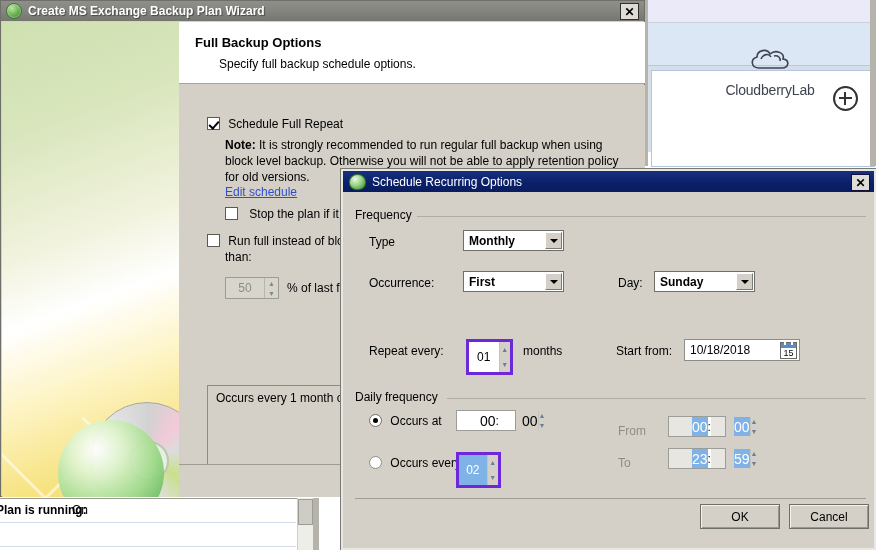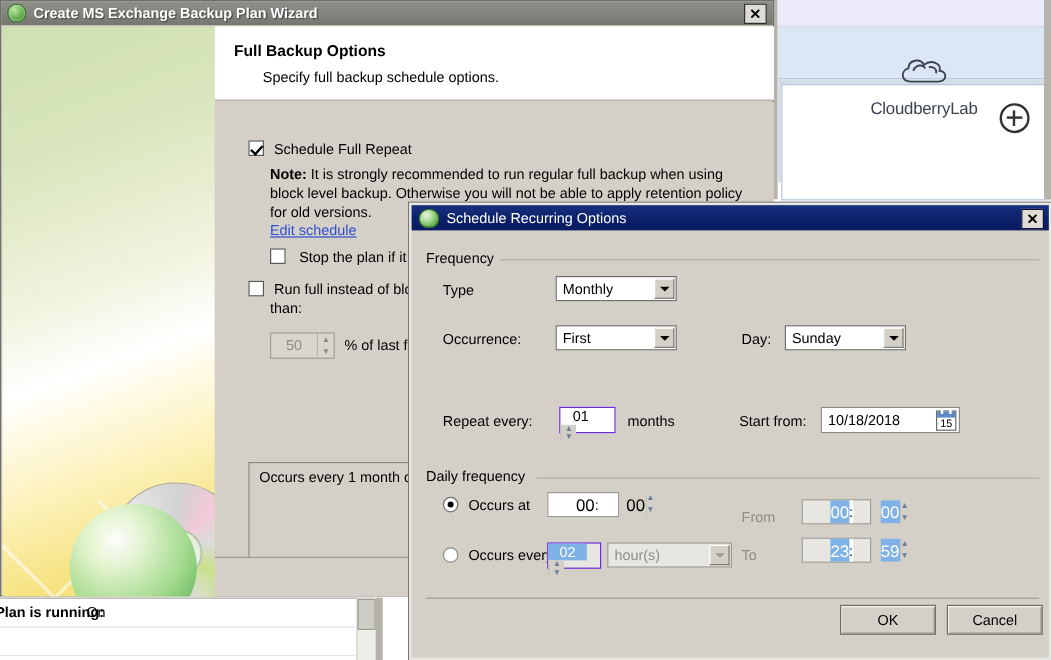--- a/index.html
+++ b/index.html
@@ -119,33 +119,33 @@
   .dlg-body{position:absolute;left:0;top:21px;width:100%;height:295px;}
 
   .grp{position:absolute;}
   .grp > .cap{position:absolute;left:0;top:0;font-size:12px;background:#d4d0c8;padding-right:5px;z-index:2;}
   .grp > .line{position:absolute;left:0;top:8px;right:0;height:1px;background:#b0ada5;}
   .grp > .line.inset{left:62px;}
 
   .lbl{position:absolute;font-size:12px;}
 
   .combo{position:absolute;height:21px;background:#ffffff;border:1px solid #6f6f6a;box-sizing:border-box;
-    display:flex;align-items:center;}
+    display:flex;align-items:center;font-weight:bold;}
   .combo .v{padding-left:5px;font-size:12px;flex:1;}
   .combo .arrow{width:17px;height:17px;margin-right:1px;background:#d4d0c8;border:1px solid #ffffff;
     border-right-color:#7b7b75;border-bottom-color:#7b7b75;box-sizing:border-box;
     display:flex;align-items:center;justify-content:center;}
   .combo .arrow:before{content:"";border-left:4px solid transparent;border-right:4px solid transparent;
     border-top:4px solid #000;}
   .combo.dis{background:#e8e6e0;border-color:#9b9b95;}
   .combo.dis .v{color:#8d8d87;}
   .combo.dis .arrow:before{border-top-color:#9a9a94;}
 
-  .numspin{position:absolute;height:22px;border:1px solid #6d28d9;background:#ffffff;box-sizing:border-box;
-    display:flex;align-items:stretch;flex-direction:column;}
+  .numspin{position:absolute;height:36px;border:3px solid #6d28d9;background:#ffffff;box-sizing:border-box;
+    display:flex;align-items:stretch;}
   .numspin .v{display:flex;align-items:center;justify-content:center;font-size:12px;}
   .numspin .btns{width:12px;border-left:1px solid #c4c4be;display:flex;flex-direction:column;background:#d4d0c8;}
   .numspin .btns i{flex:1;display:flex;align-items:center;justify-content:center;font-style:normal;
     font-size:7px;color:#6c7f99;line-height:1;}
 
   .datebox{position:absolute;height:22px;background:#ffffff;border:1px solid #8d8d87;box-sizing:border-box;
     display:flex;align-items:center;}
   .datebox .v{padding-left:5px;font-size:12px;flex:1;}
   .cal-ico{width:17px;height:17px;margin-right:2px;border:1px solid #6a6a64;background:#fff;
     position:relative;box-sizing:border-box;}
@@ -359,24 +359,20 @@
       <span class="radio off"></span>
       <span style="margin-left:5px;color:#000;">Occurs every</span>
     </span>
     <div class="numspin hl" style="left:113px;top:260px;width:45px;">
       <span class="v" style="width:32px;">02</span>
       <span class="btns">
         <i>▲</i>
         <i>▼</i>
       </span>
     </div>
-    <div class="combo dis" style="left:163px;top:260px;width:104px;">
-      <span class="v">hour(s)</span>
-      <span class="arrow"></span>
-    </div>
 
     <span class="lbl dis" style="left:275px;top:232px;">From</span>
     <div class="timebox hl" style="left:325px;top:224px;width:58px;">
       <span class="seg">00</span>
       <span class="colon">:</span>
       <span class="seg">00</span>
       <span class="btns">
         <i>▲</i>
         <i>▼</i>
       </span>

